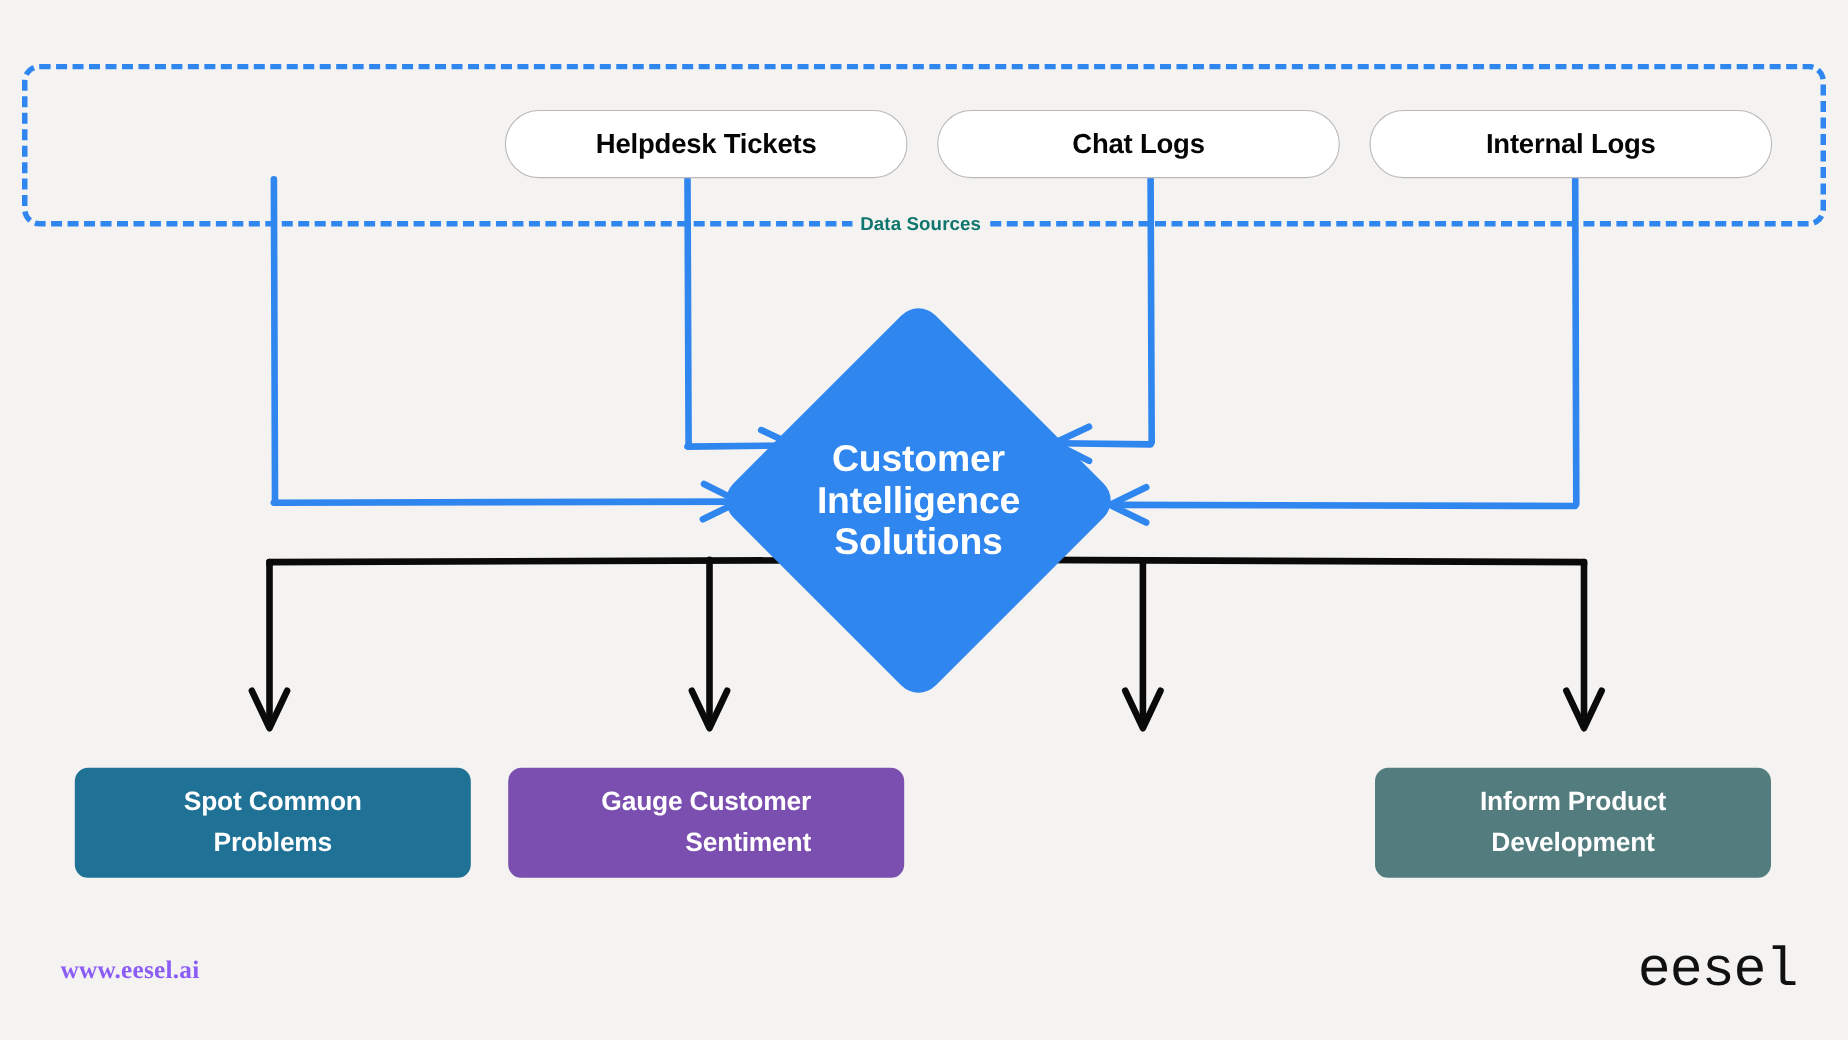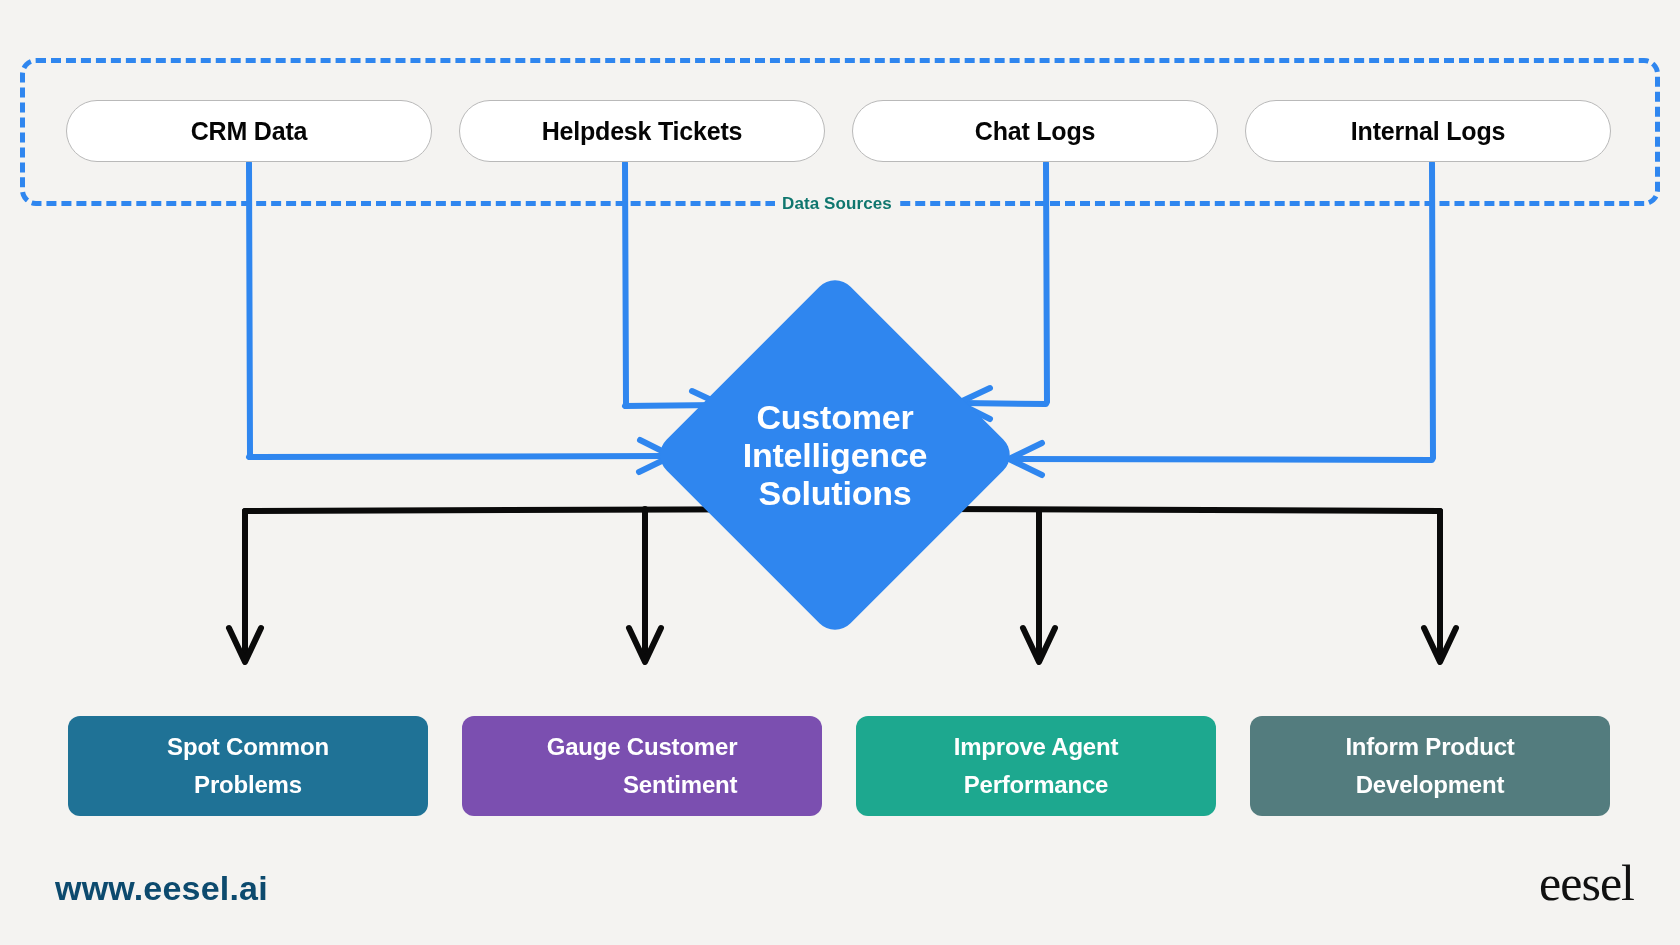--- a/index.html
+++ b/index.html
@@ -117,51 +117,50 @@
     position: absolute;
     top: 698px;
     width: 360px;
     height: 100px;
     border-radius: 12px;
     display: flex;
     align-items: center;
     justify-content: center;
     text-align: center;
     box-sizing: border-box;
-    margin-top: 18px;
   }
   .outcome span {
     color: #ffffff;
     font-size: 24px;
     font-weight: bold;
     line-height: 38px;
     letter-spacing: -0.2px;
     padding: 0 12px;
   }
   #out-0 { left: 68px; }
   #out-1 { left: 462px; text-align: right; }
   #out-2 { left: 856px; }
   #out-3 { left: 1250px; }
 
   
   .footer-url {
     position: absolute;
     left: 55px;
     top: 869px;
-    font-family: Liberation Sans, sans-serif;
-    font-size: 34px;
-    font-weight: bold;
-    color: #0c4a6e;
+    font-family: Liberation Serif, serif;
+    font-size: 23px;
+    font-weight: bold;
+    color: #8b5cf6;
     letter-spacing: 0.2px;
   }
   .footer-logo {
     position: absolute;
     right: 46px;
     top: 855px;
-    font-family: Liberation Serif, serif;
+    font-family: Liberation Mono, monospace;
     font-size: 50px;
     color: #111111;
     letter-spacing: -1px;
     line-height: 56px;
     margin-left: 12px;
   }
 </style>
 </head>
 <body>
 
@@ -196,23 +195,20 @@
       <path d="M229 628 L245 662 L261 628"></path>
       <path d="M629 628 L645 662 L661 628"></path>
       <path d="M1023 628 L1039 662 L1055 628"></path>
       <path d="M1424 628 L1440 662 L1456 628"></path>
     </g>
   </svg>
 
   <div class="group-frame" style="border-color: rgb(47, 134, 239);"></div>
   <div class="group-label" style="color: #0f766e;">Data Sources</div>
 
-  <div class="source" id="src-0">
-    <span>CRM Data</span>
-  </div>
   <div class="source" id="src-1">
     <span>Helpdesk Tickets</span>
   </div>
   <div class="source" id="src-2">
     <span>Chat Logs</span>
   </div>
   <div class="source" id="src-3">
     <span>Internal Logs</span>
   </div>
 
@@ -224,23 +220,20 @@
       <div>Solutions</div>
     </div>
   </div>
 
   <div class="outcome" id="out-0" style="background: rgb(31, 114, 150);">
     <span><span>Spot Common</span><br><span>Problems</span></span>
   </div>
   <div class="outcome" id="out-1" style="background: rgb(123, 79, 176);">
     <span><span>Gauge Customer</span><br><span>Sentiment</span></span>
   </div>
-  <div class="outcome" id="out-2" style="background: rgb(29, 168, 143);">
-    <span><span>Improve Agent</span><br><span>Performance</span></span>
-  </div>
   <div class="outcome" id="out-3" style="background: rgb(83, 124, 126);">
     <span><span>Inform Product</span><br><span>Development</span></span>
   </div>
 
   <div class="footer-url">www.eesel.ai</div>
   <div class="footer-logo">eesel</div>
 
 </div>
 
 </body></html>

